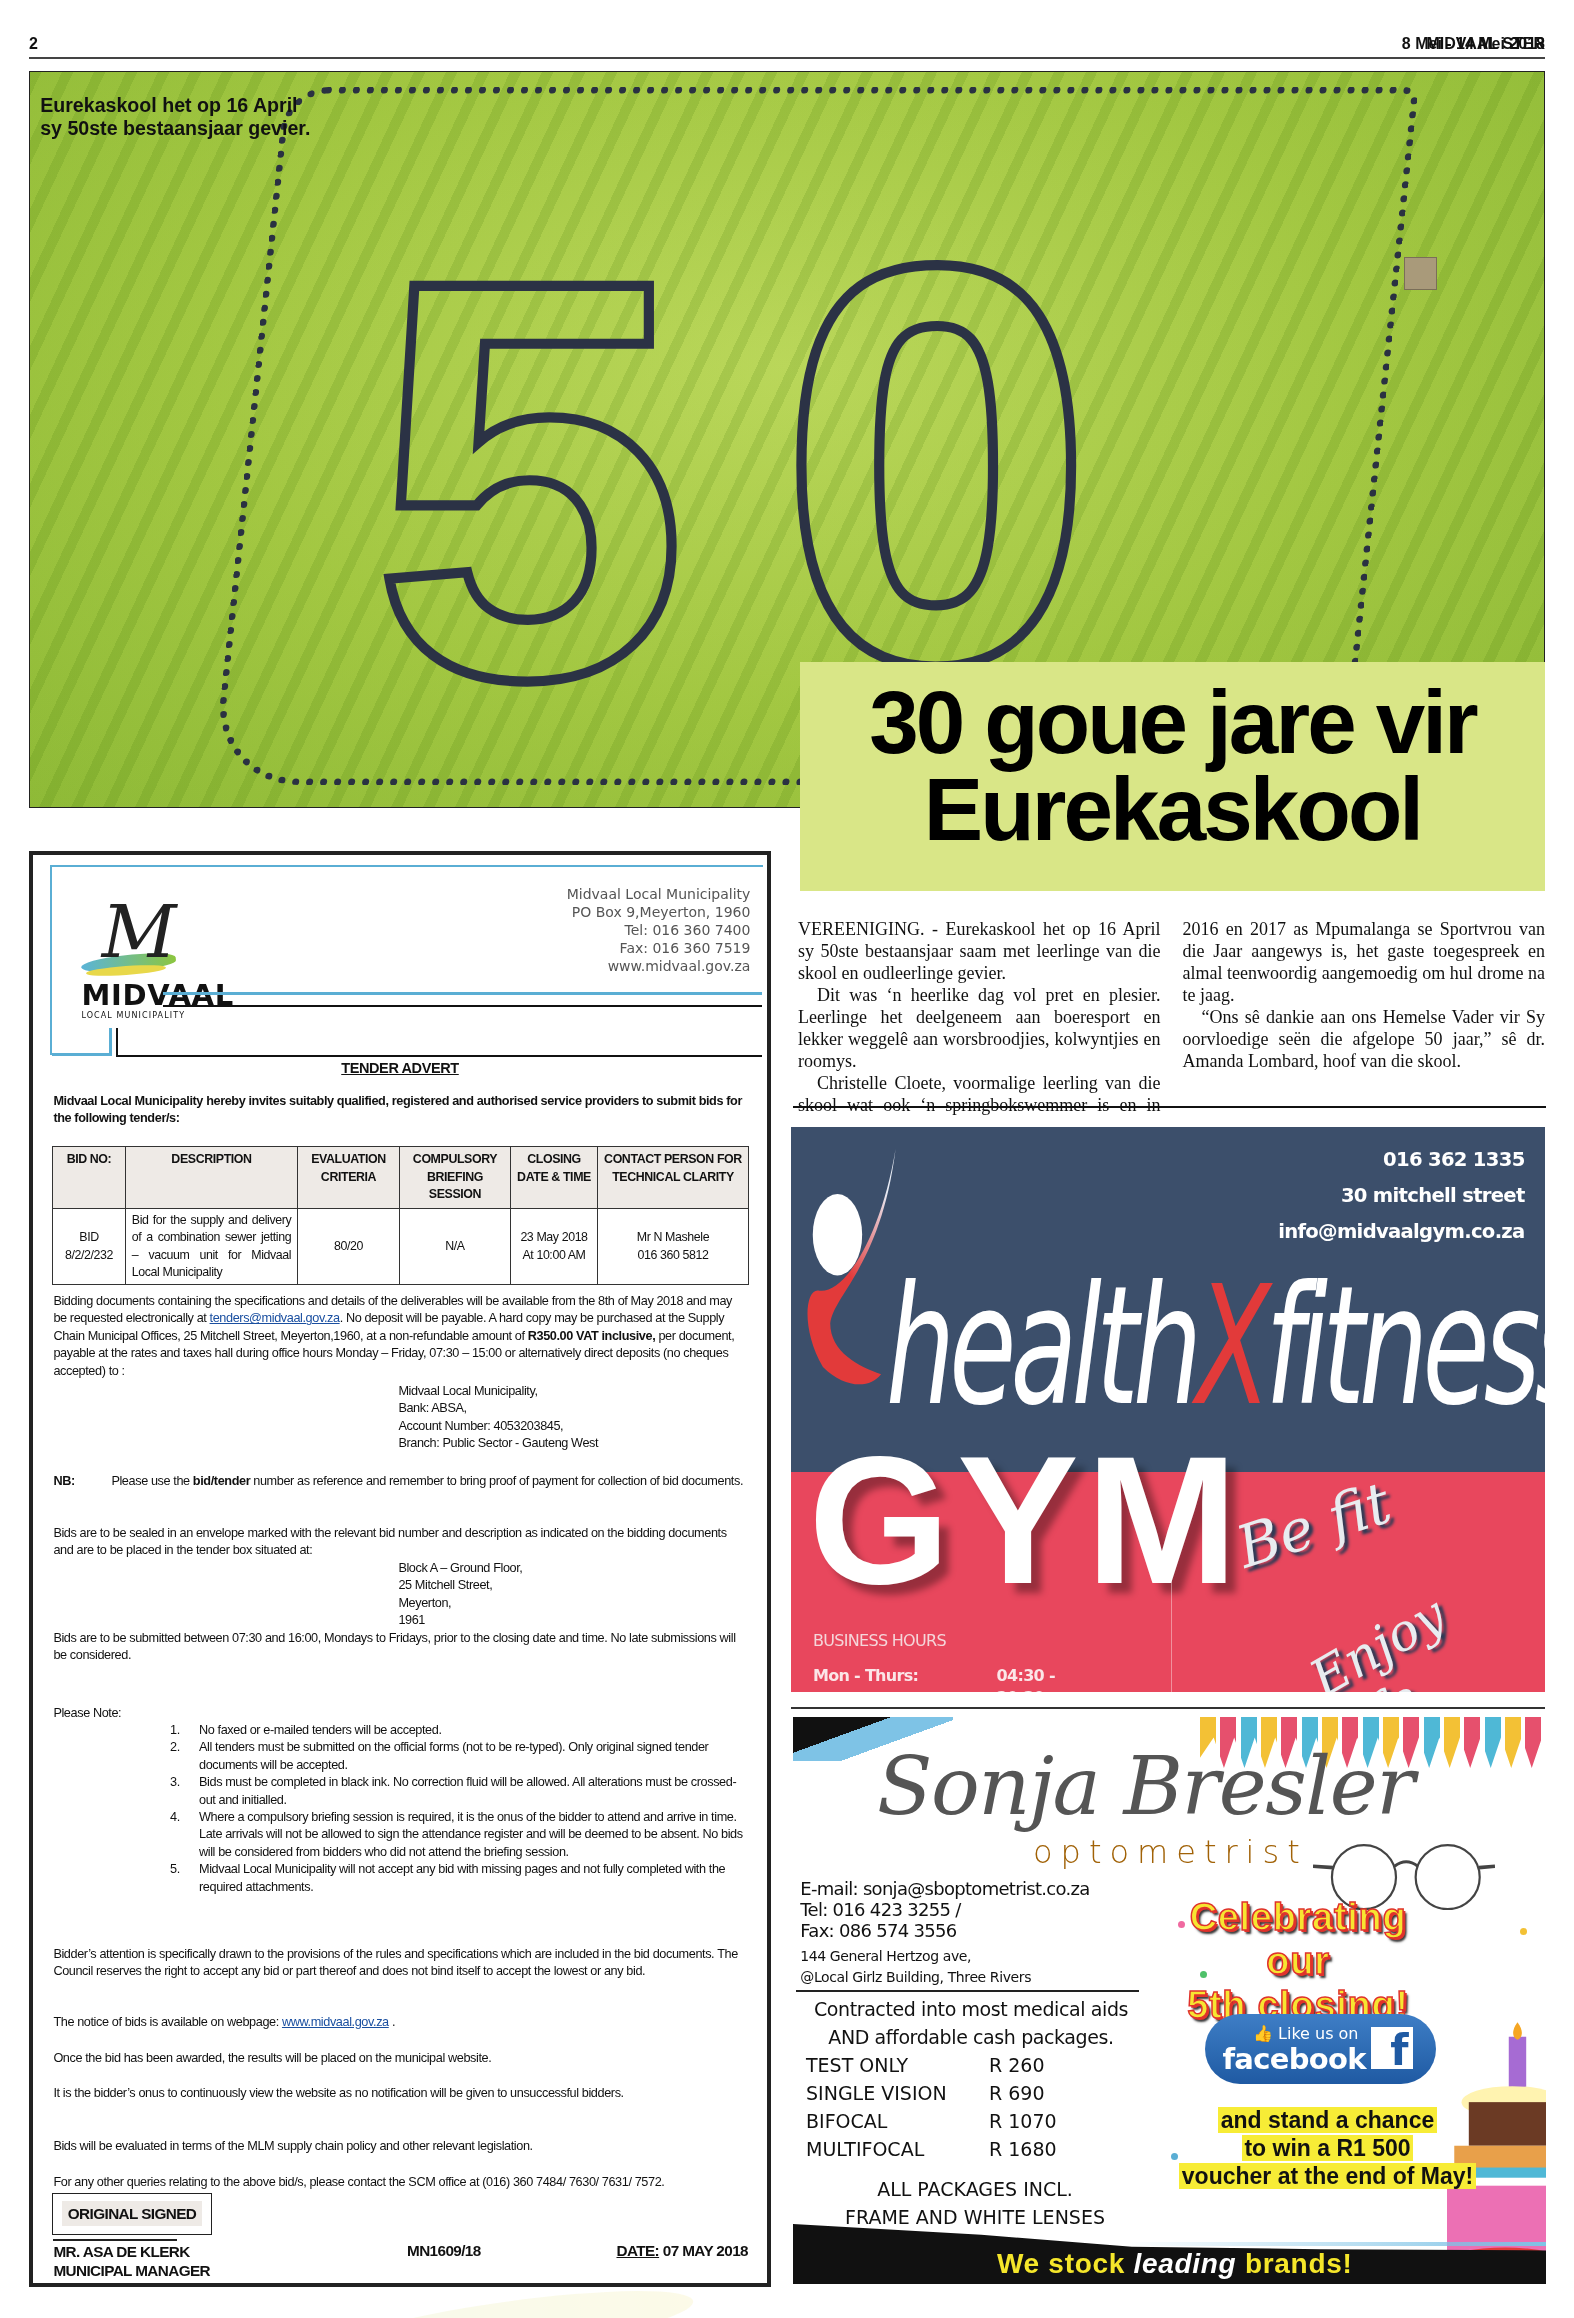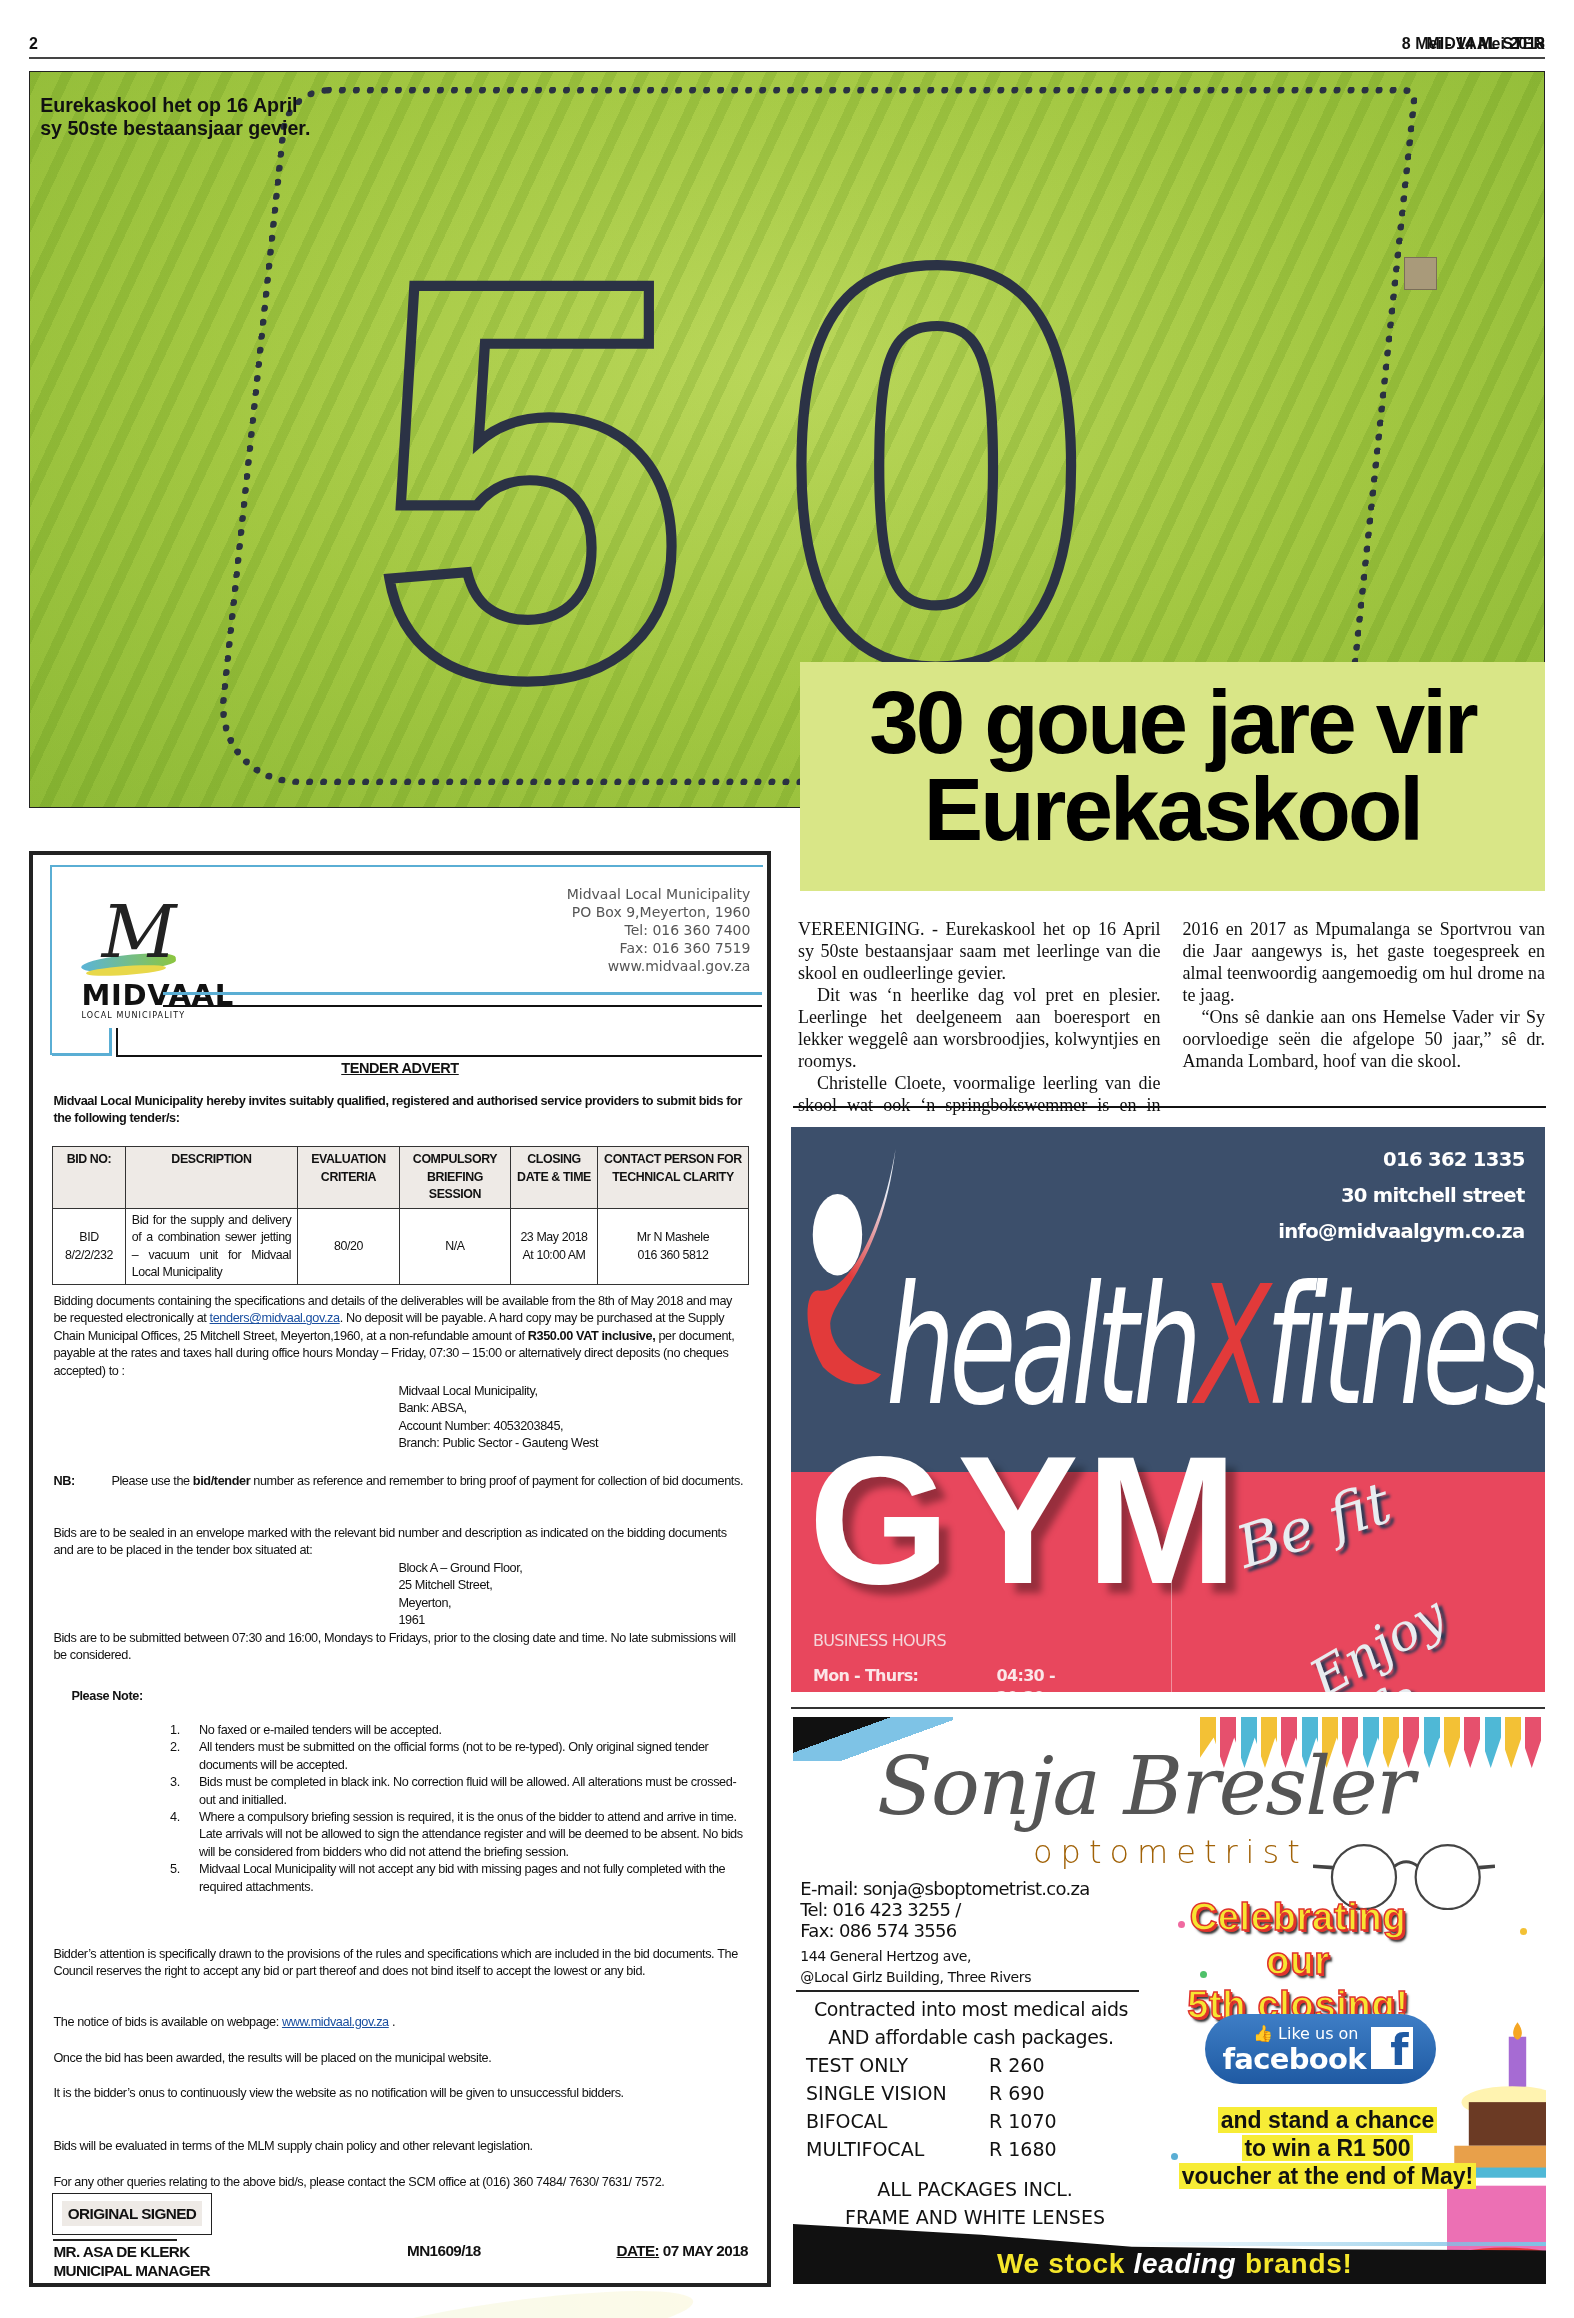--- a/index.html
+++ b/index.html
@@ -240,21 +240,21 @@
 
   <div class="t-body" style="top:670px;">Bids are to be sealed in an envelope marked with the relevant bid number and description as indicated on the bidding documents and are to be placed in the tender box situated at:</div>
   <div class="t-body t-indent" style="top:705px;">
     <div>Block A – Ground Floor,</div>
     <div>25 Mitchell Street,</div>
     <div>Meyerton,</div>
     <div>1961</div>
   </div>
   <div class="t-body" style="top:775px;">Bids are to be submitted between 07:30 and 16:00, Mondays to Fridays, prior to the closing date and time. No late submissions will be considered.</div>
 
-  <div class="t-body" style="top:833px; font-weight:bold;margin-left:18px;">Please Note:</div>
+  <div class="t-body" style="top:850px; font-weight:normal;">Please Note:</div>
 
   <ol class="t-body notes" style="top:867px; left:137px; width:582px;">
     <li><span class="num">1.</span><span>No faxed or e-mailed tenders will be accepted.</span></li>
     <li><span class="num">2.</span><span>All tenders must be submitted on the official forms (not to be re-typed). Only original signed tender documents will be accepted.</span></li>
     <li><span class="num">3.</span><span>Bids must be completed in black ink. No correction fluid will be allowed. All alterations must be crossed-out and initialled.</span></li>
     <li><span class="num">4.</span><span>Where a compulsory briefing session is required, it is the onus of the bidder to attend and arrive in time. Late arrivals will not be allowed to sign the attendance register and will be deemed to be absent. No bids will be considered from bidders who did not attend the briefing session.</span></li>
     <li><span class="num">5.</span><span>Midvaal Local Municipality will not accept any bid with missing pages and not fully completed with the required attachments.</span></li>
   </ol>
 
   <div class="t-body" style="top:1091px;">Bidder’s attention is specifically drawn to the provisions of the rules and specifications which are included in the bid documents. The Council reserves the right to accept any bid or part thereof and does not bind itself to accept the lowest or any bid.</div>

